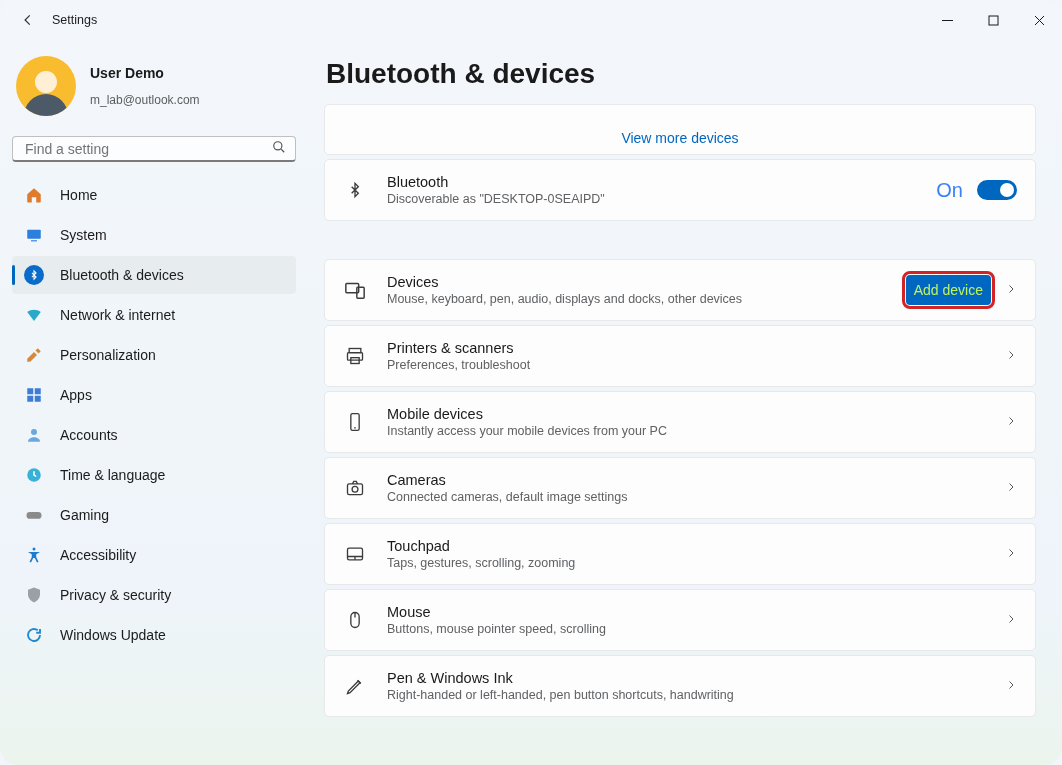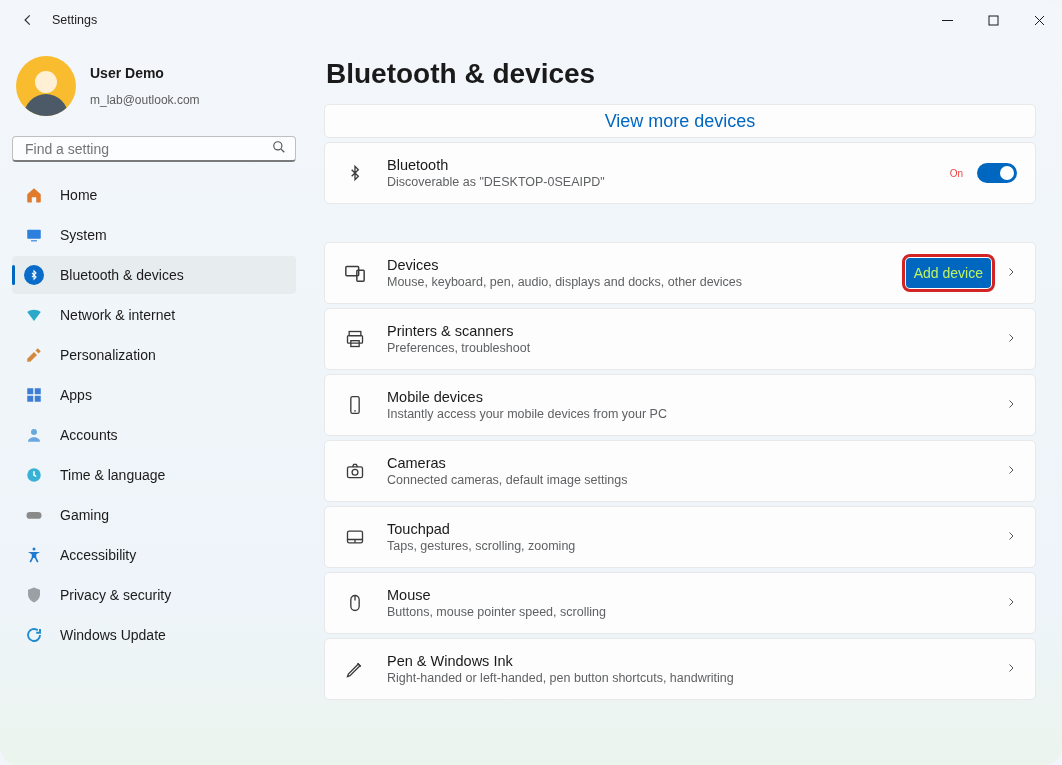--- a/index.html
+++ b/index.html
@@ -28,30 +28,30 @@
   .nav { display:flex; flex-direction:column; gap:2px; }
   .nav-item { display:flex; align-items:center; gap:16px; height:38px; padding:0 12px; border-radius:4px; cursor:default; font-size:14px; color:#1b1b1b; position:relative; }
   .nav-item .nicon { width:20px; height:20px; display:flex; align-items:center; justify-content:center; }
   .nav-item.active { background:#e7ecef; }
   .nav-item.active::before { content:""; position:absolute; left:0; top:9px; bottom:9px; width:3px; background:#0067c0; border-radius:2px; }
   
   .main { flex:1; padding: 12px 24px 0 16px; display:flex; flex-direction:column; overflow:hidden; }
   .page-title { font-size:28px; font-weight:600; color:#1a1a1a; margin: 6px 0 14px 2px; }
   .content { flex:1; overflow-y:auto; padding-right:2px; }
   .card { background:#fdfdfe; border:1px solid #e6e8ea; border-radius:5px; margin-bottom:4px; }
-  .linkbar { height:32px; display:flex; align-items:center; justify-content:center; color:#0067c0; font-size:18px; }
+  .linkbar { height:32px; display:flex; align-items:center; justify-content:center; color:#0067c0; font-size:14px;margin-top:17px; }
   .row { display:flex; align-items:center; padding:14px 18px; gap:20px; }
   .row .ricon { width:24px; height:24px; display:flex; align-items:center; justify-content:center; color:#3b3b3b; flex-shrink:0; }
   .row .rtext { flex:1; min-width:0; }
   .row .rtitle { font-size:14.5px; color:#1a1a1a; }
   .row .rsub { font-size:12.5px; color:#5f6163; margin-top:2px; }
   .row .tail { display:flex; align-items:center; gap:14px; }
   .toggle { width:40px; height:20px; border-radius:10px; background:#0067c0; position:relative; }
   .toggle::after { content:""; position:absolute; right:3px; top:3px; width:14px; height:14px; background:#fff; border-radius:50%; }
-  .onlabel { font-size:10px; color:#ef4444; }
+  .onlabel { font-size:20px; color:#3b82f6; }
   .chev { color:#555; }
   .chev svg{ width:12px; height:12px; }
   .primary-btn { background:#0067c0; color:#bef264; font-size:14px; padding:7px 8px; border-radius:4px; border:none; outline:3px solid #d22424; outline-offset:1px; }
   .gap { height:34px; }
   .group .card { margin-bottom:4px; }
   
   .c-orange{color:#e07a2d;} .c-blue{color:#2c7fdd;} .c-teal{color:#2aa9c9;} .c-paint{color:#d48a3e;} .c-apps{color:#3d7dd6;} .c-user{color:#6aa7e0;} .c-clock{color:#38b1d6;} .c-pad{color:#8a8a8a;} .c-acc{color:#1e7bd0;} .c-shield{color:#9aa0a4;} .c-upd{color:#1e8bd0;}
   .bt-circle{ width:20px; height:20px; border-radius:50%; background:#0a6bc8; display:flex; align-items:center; justify-content:center;}
 </style>
 </head>

